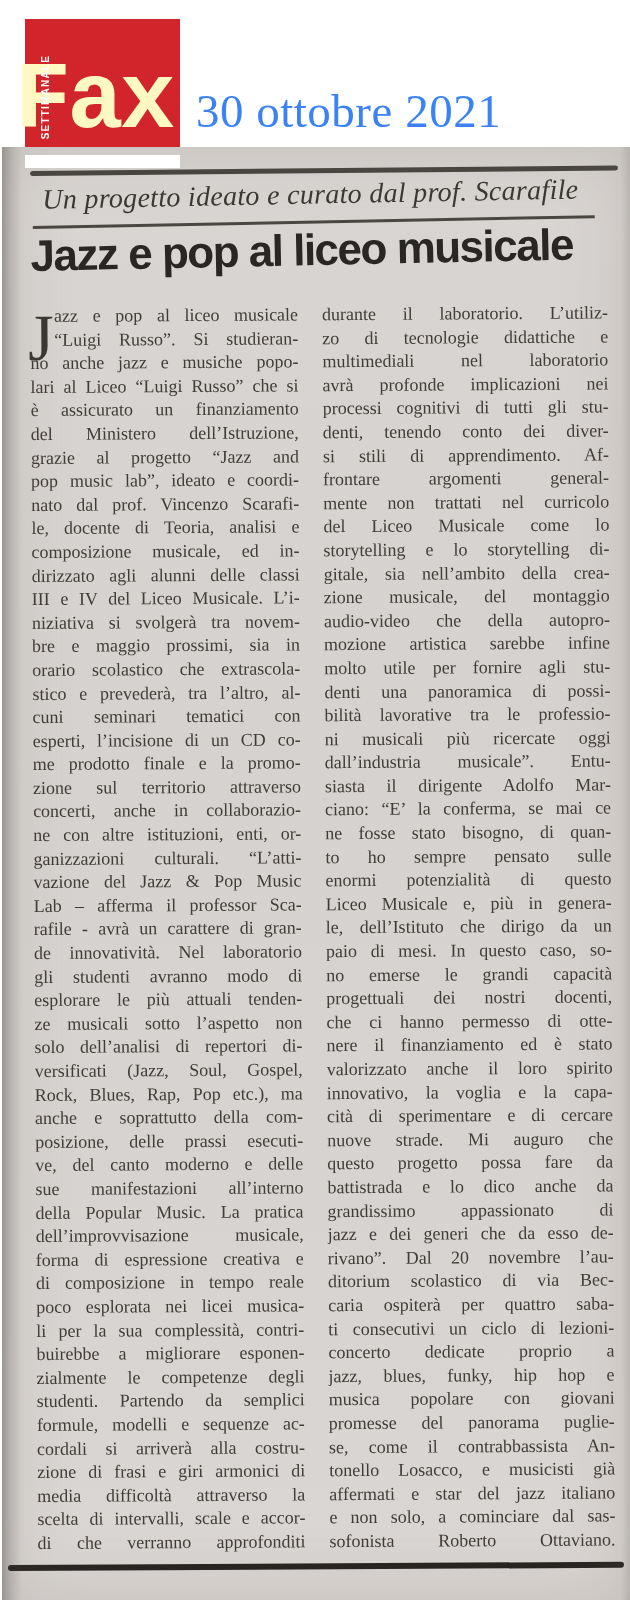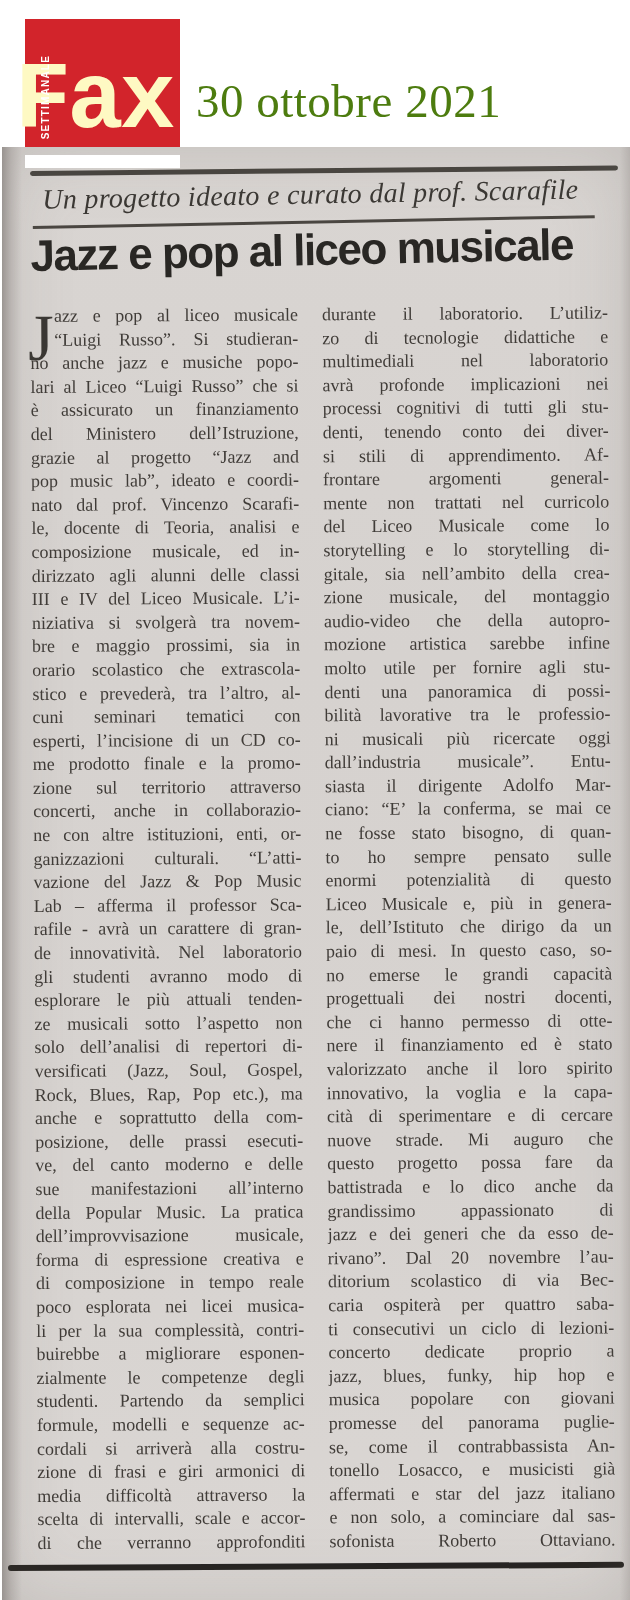--- a/index.html
+++ b/index.html
@@ -19,21 +19,21 @@
   }
   .logo-vertical{
     position:absolute;left:15px;bottom:16px;color:#ffffff;
     font-family:"Liberation Sans",sans-serif;font-weight:bold;font-size:10px;
     letter-spacing:1.2px;writing-mode:vertical-rl;transform:rotate(180deg);
   }
   .logo-white-strip{
     position:absolute;left:25px;top:155px;width:155px;height:13px;background:#ffffff;z-index:5;
   }
   .masthead-date{
-    position:absolute;left:196px;top:74px;font-size:47px;color:#4d7c0f;
+    position:absolute;left:196px;top:84px;font-size:47px;color:#3b82f6;
     font-family:"Liberation Serif",serif;letter-spacing:0.5px;white-space:nowrap;
   }
   
   .clipping{
     position:absolute;left:2px;top:147px;width:628px;height:1453px;
     background:linear-gradient(180deg,#d9d5d2 0%,#d6d2cf 35%,#d7d3d0 70%,#dad6d3 100%);
     overflow:hidden;
   }
   .clipping::after{
     content:"";position:absolute;inset:0;pointer-events:none;

